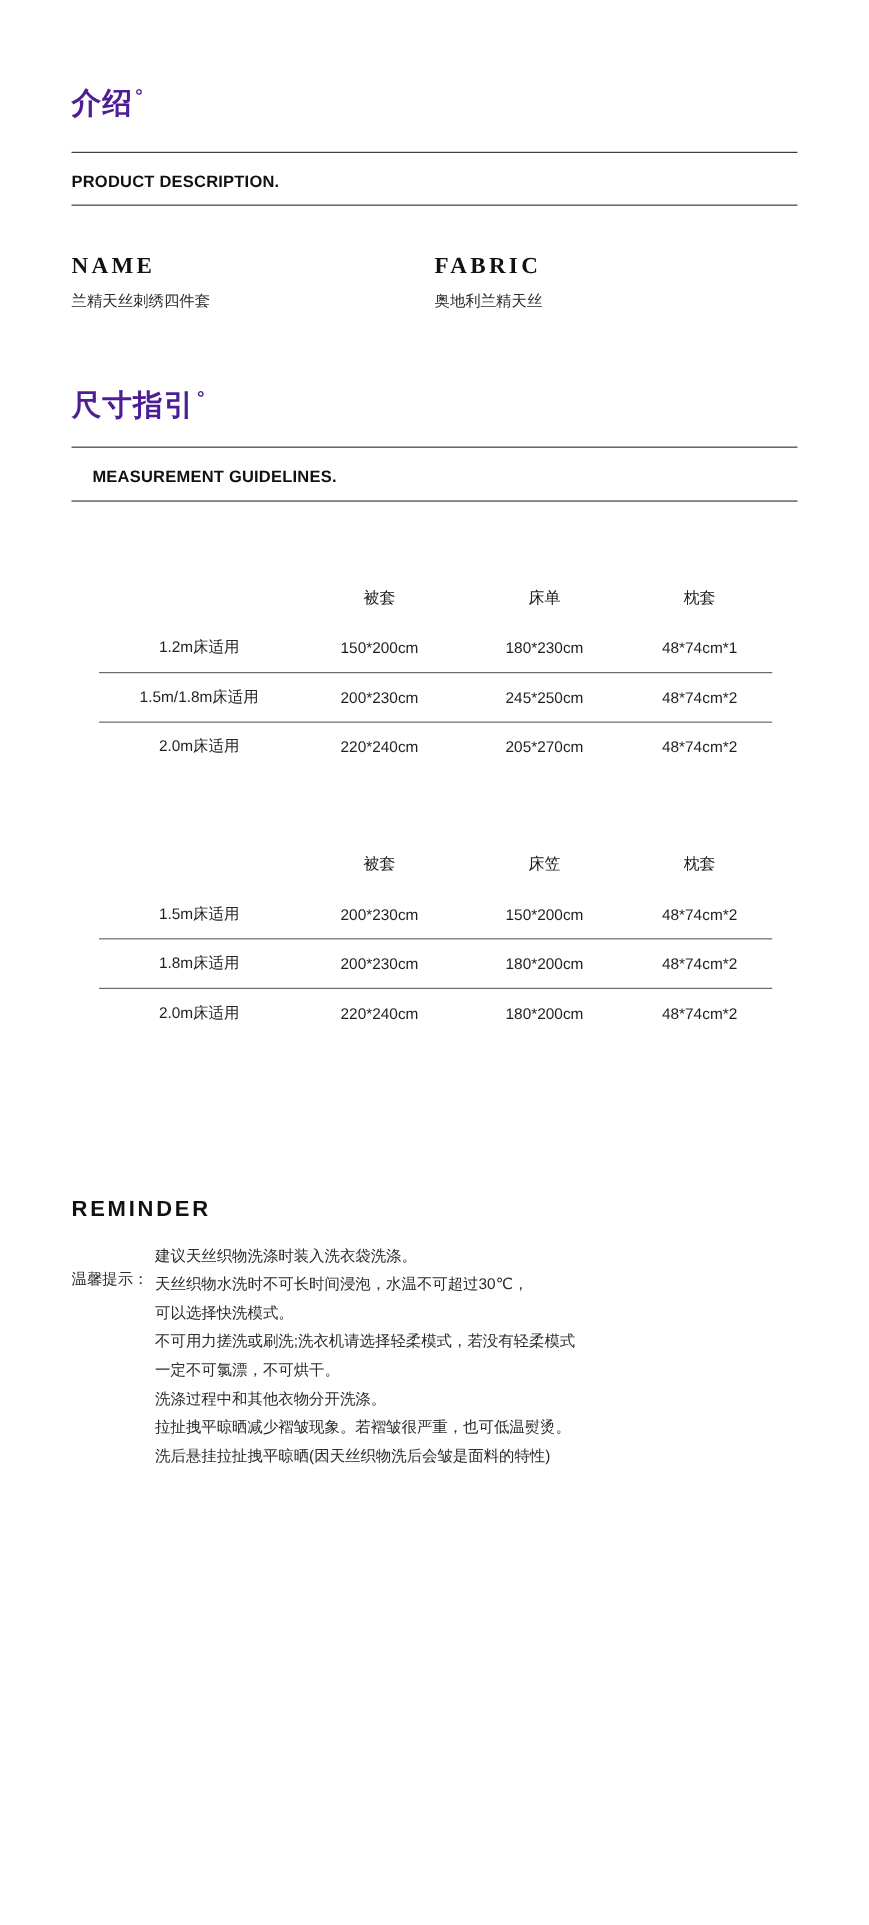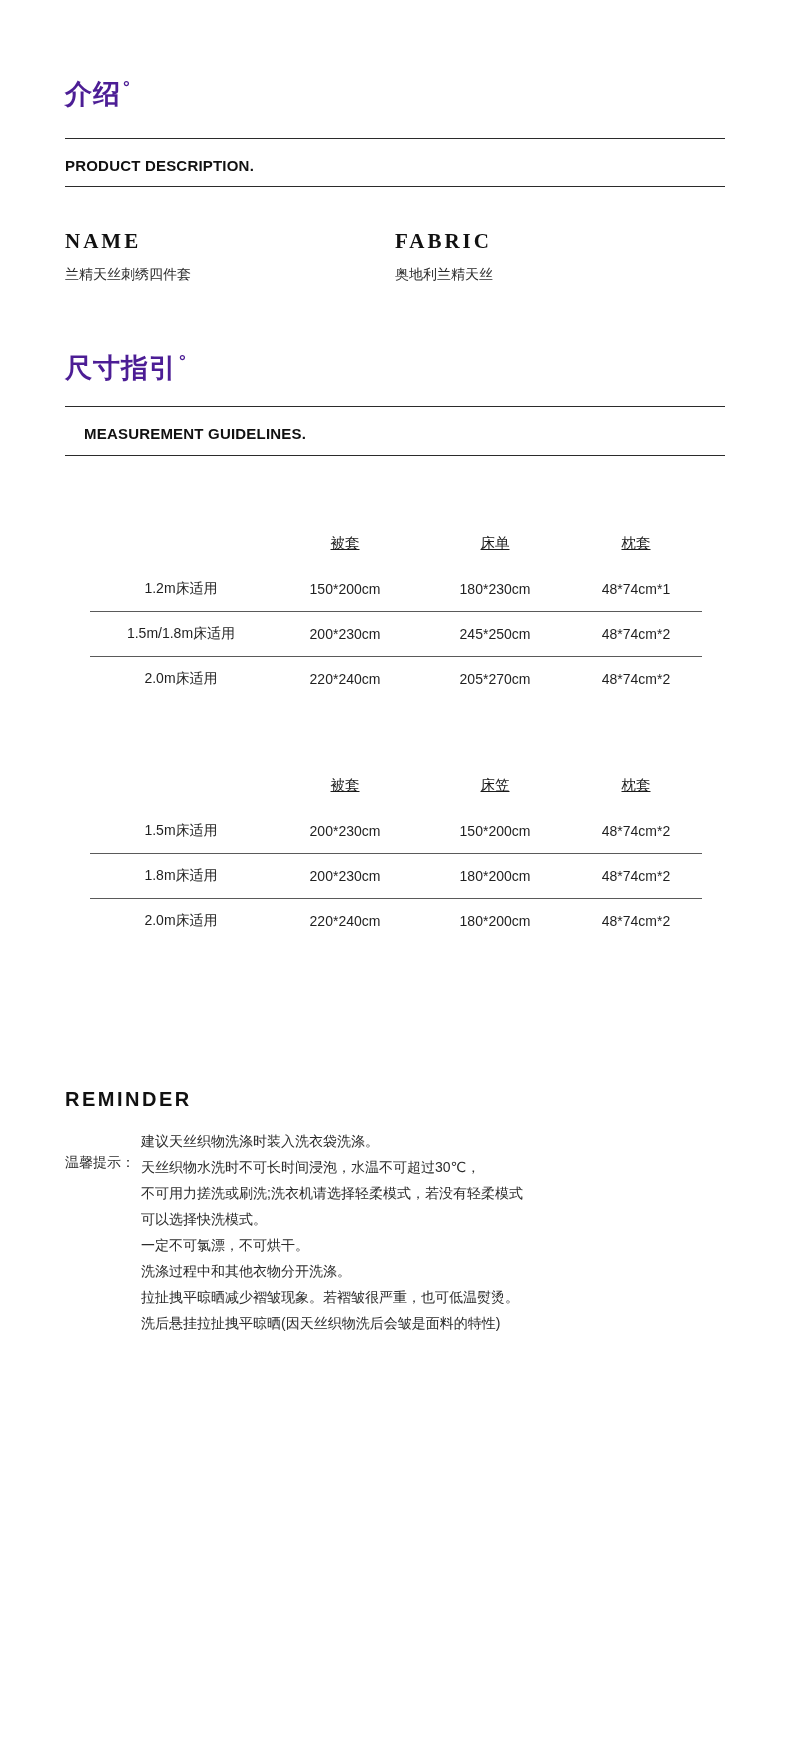--- a/index.html
+++ b/index.html
@@ -99,21 +99,20 @@
   }
   #table-quilt { top: 528px; }
   #table-fitted { top: 770px; }
 
   .size-table th {
     font-weight: 400;
     font-size: 14.5px;
     padding: 6px 0 14px 0;
     text-align: center;
     color: #1a1a1a;
-    text-decoration: underline;
   }
   .size-table th.first { text-align: left; }
   .size-table td {
     padding: 13px 0;
     text-align: center;
     color: #1f1f1f;
     font-size: 14px;
   }
   .size-table td.first {
     text-align: center;
@@ -249,22 +248,22 @@
   </table>
 
   <div id="reminder-heading">REMINDER</div>
 
   <div id="reminder-body">
     <div class="rem-row">
       <div class="rem-key">温馨提示：</div>
       <div class="rem-lines">
         <div class="rem-line">建议天丝织物洗涤时装入洗衣袋洗涤。</div>
         <div class="rem-line">天丝织物水洗时不可长时间浸泡，水温不可超过30℃，</div>
+        <div class="rem-line">可以选择快洗模式。</div>
         <div class="rem-line">不可用力搓洗或刷洗;洗衣机请选择轻柔模式，若没有轻柔模式</div>
-        <div class="rem-line">可以选择快洗模式。</div>
         <div class="rem-line">一定不可氯漂，不可烘干。</div>
         <div class="rem-line">洗涤过程中和其他衣物分开洗涤。</div>
         <div class="rem-line">拉扯拽平晾晒减少褶皱现象。若褶皱很严重，也可低温熨烫。</div>
         <div class="rem-line">洗后悬挂拉扯拽平晾晒(因天丝织物洗后会皱是面料的特性)</div>
         <div class="rem-spacer"></div>
       </div>
     </div>
   </div>
 
 </div>

